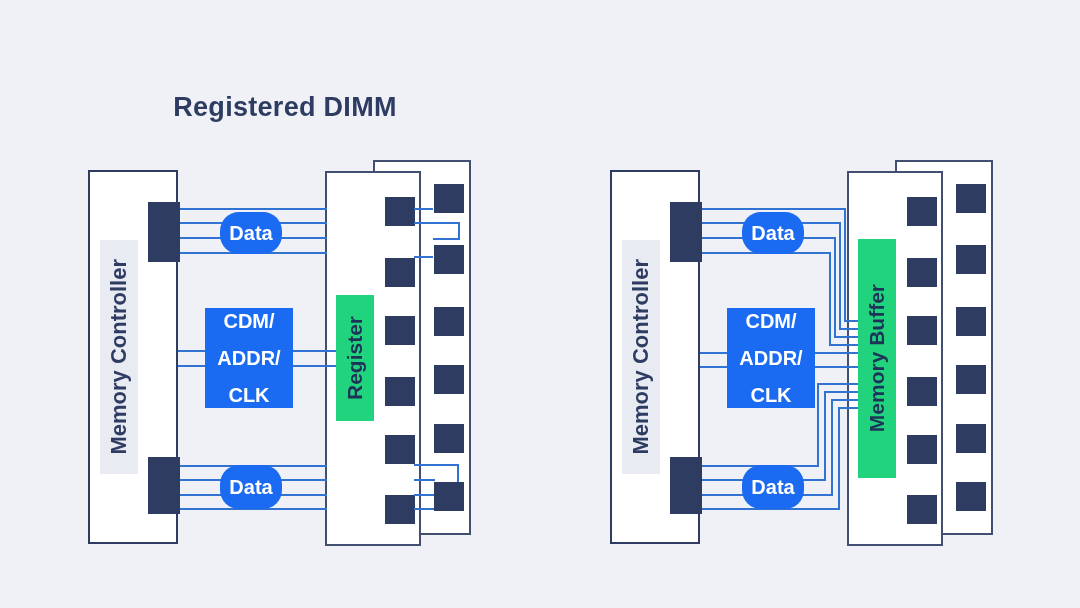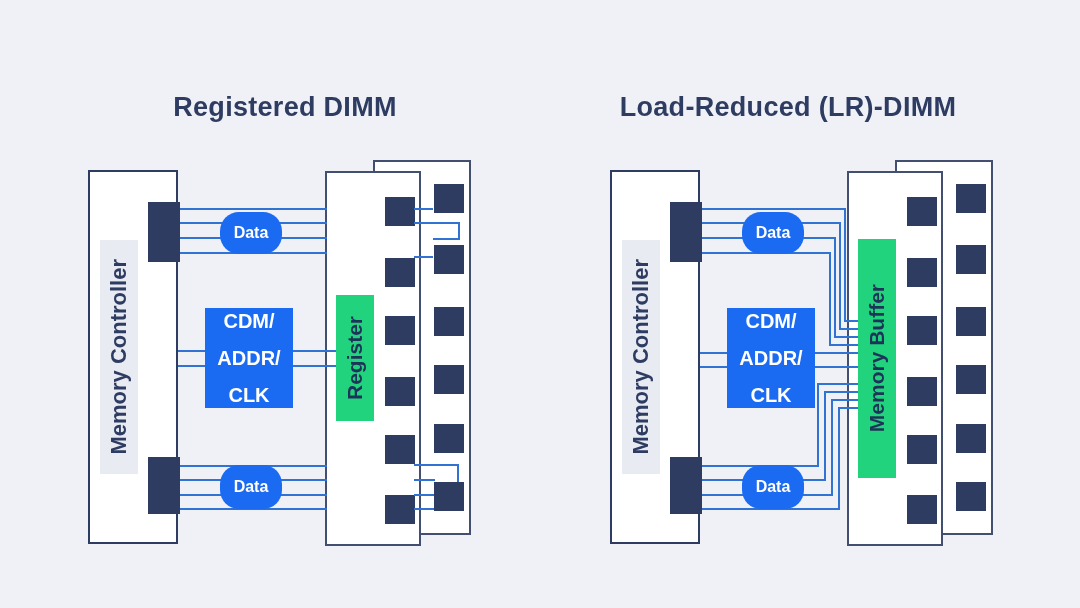--- a/index.html
+++ b/index.html
@@ -59,21 +59,21 @@
   .ctrl-strip .vtext{font-size:22px;}
   .pin{position:absolute;left:58px;width:32px;background:#2e3c62;}
   .pin.top{top:30px;height:60px;}
   .pin.bot{top:285px;height:57px;}
 
   
   .bluebox{
     position:absolute;background:#1a6af2;color:#ffffff;font-weight:700;
     display:flex;align-items:center;justify-content:center;text-align:center;
   }
-  .data{left:135px;width:62px;font-size:16px;border-radius:19px;}
+  .data{left:135px;width:62px;font-size:20px;border-radius:19px;}
   .data.top{top:196px;height:42px;}
   .data.bot{top:449px;height:44px;}
   .cdm{left:120px;top:292px;width:88px;height:100px;font-size:20px;line-height:26px;flex-direction:column;justify-content:space-between;}
 
   
   .buffer{
     position:absolute;left:251px;width:38px;background:#22d37e;
     display:flex;align-items:center;justify-content:center;
   }
   .d0 .buffer{top:279px;height:126px;}
@@ -148,21 +148,20 @@
       <span>ADDR/</span>
       <span>CLK</span>
     </div>
 
     <div class="buffer">
       <span class="vtext">Register</span>
     </div>
   </div>
 
   <div class="diagram d1">
-    <div class="title">Load-Reduced (LR)-DIMM</div>
 
     <div class="board back"></div>
     <div class="board front"></div>
 
     <div class="chips b">
       <i></i>
         <i></i>
         <i></i>
         <i></i>
         <i></i>

